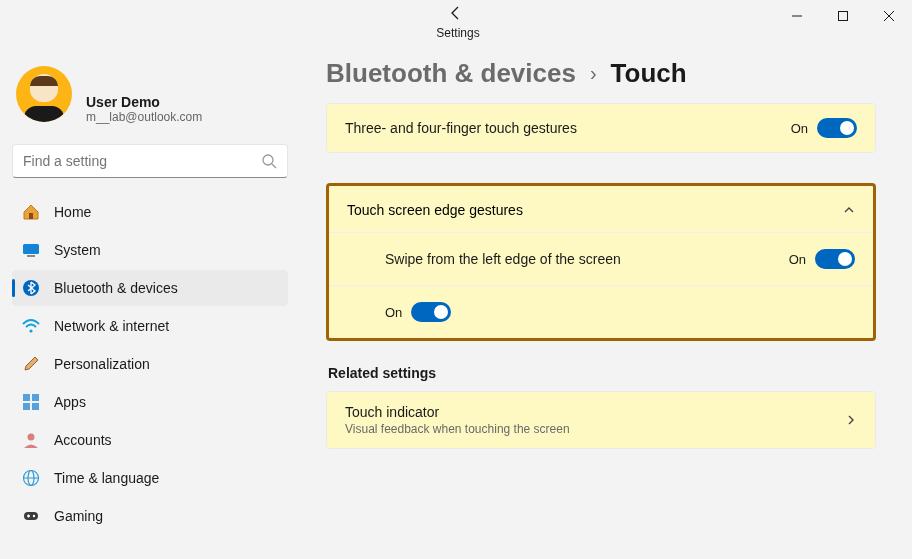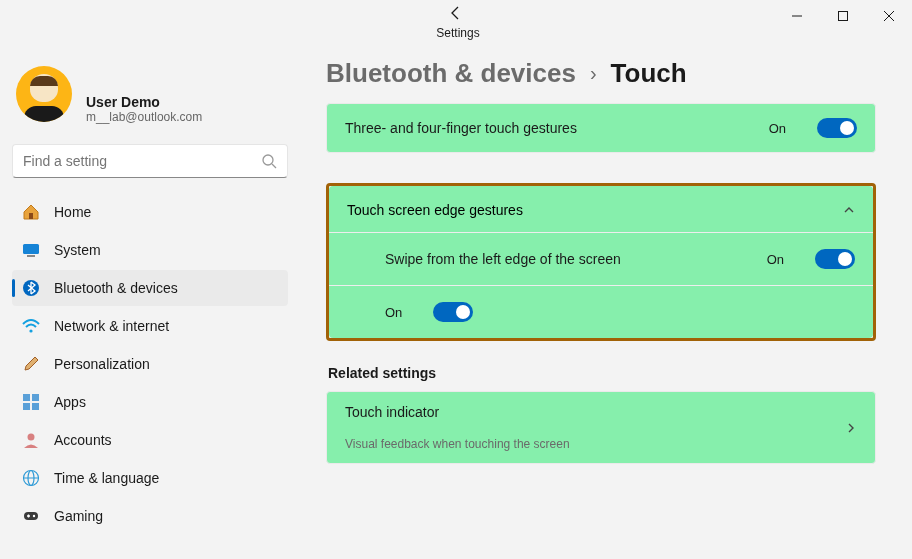--- a/index.html
+++ b/index.html
@@ -30,37 +30,37 @@
 .nav-item.selected { background:#eaeaea; }
 .nav-item.selected::before { content:""; position:absolute; left:0; top:9px; bottom:9px; width:3px; background:#0067c0; border-radius:2px; }
 .nav-icon { width:18px; height:18px; display:inline-block; border-radius:3px; }
 
 .content { flex:1; padding: 18px 36px 0 26px; overflow-y:auto; }
 .crumb { display:flex; align-items:center; gap:14px; margin-bottom:14px; }
 .crumb .c1 { font-size:26px; font-weight:600; color:#6b6b6b; }
 .crumb .sep { font-size:20px; color:#6b6b6b; }
 .crumb .c2 { font-size:26px; font-weight:600; color:#1a1a1a; }
 
-.card { background:#86efac; border:1px solid #eaeaea; border-radius:4px; }
+.card { background:#fef9c3; border:1px solid #eaeaea; border-radius:4px; }
 .row { display:flex; align-items:center; padding:14px 18px; justify-content:space-between; }
 .row .label { font-size:14px; color:#1a1a1a; }
-.row .right { display:flex; align-items:center; gap:31px; }
+.row .right { display:flex; align-items:center; gap:9px; }
 .state { font-size:13px; color:#1a1a1a; }
 .toggle { width:40px; height:20px; background:#0067c0; border-radius:10px; position:relative; }
 .toggle::after { content:""; position:absolute; right:3px; top:3px; width:14px; height:14px; background:#fff; border-radius:50%; }
 
 .highlight { border:3px solid #a16207; border-radius:4px; margin:30px 0 24px 0; }
 .exp-head { display:flex; align-items:center; justify-content:space-between; padding:16px 18px 14px 18px; font-size:14px; }
 .sub { border-top:1px solid #eee; }
 .sub .row { padding:16px 18px 16px 56px; }
 
 .sect-title { font-size:14px; font-weight:600; color:#1a1a1a; margin:6px 0 10px 2px; }
 .rel { display:flex; align-items:center; justify-content:space-between; padding:12px 18px; }
 .rel .t1 { font-size:14px; color:#1a1a1a; }
-.rel .t2 { font-size:12px; color:#6a6a6a; margin-top:17px; }
+.rel .t2 { font-size:12px; color:#6a6a6a; margin-top:2px; }
 .chev { color:#555; }
 
 svg { display:block; }
 </style>
 </head>
 <body>
 
 <div class="titlebar">
   <div class="back">
     <svg width="16" height="16" viewBox="0 0 16 16">

